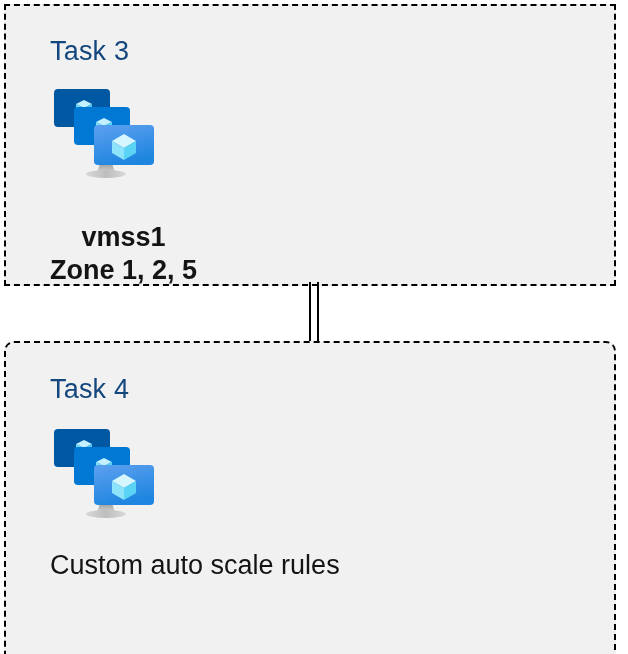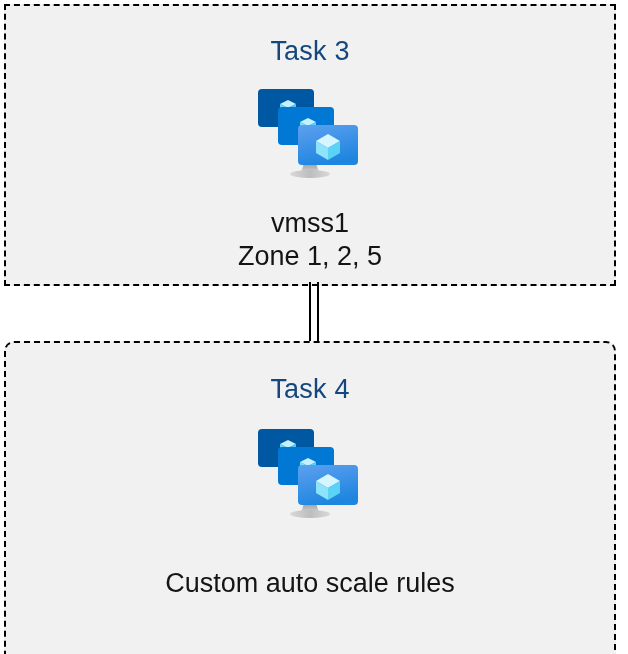--- a/index.html
+++ b/index.html
@@ -18,21 +18,22 @@
   
   .task-box {
     position: absolute;
     left: 4px;
     width: 612px;
     box-sizing: border-box;
     background: #f1f1f1;
     border: 2px dashed #000000;
     display: flex;
     flex-direction: column;
-    align-items: center;
+    align-items: flex-start;
+    padding-left: 44px;
   }
   #box-task-3 { top: 4px;   height: 282px; }
   #box-task-4 { top: 341px; height: 324px; border-radius: 10px; }
 
   .task-title {
     color: #14477d;
     font-size: 27px;
     line-height: 1;
     font-weight: 400;
     letter-spacing: 0.2px;
@@ -42,22 +43,22 @@
   #box-task-4 .task-title { margin-top: 33px; }
 
   .task-labels {
     text-align: center;
     color: #141414;
     font-size: 27px;
     line-height: 33px;
     font-weight: 400;
     white-space: nowrap;
   }
-  #box-task-3 .task-labels { margin-top: 24px; }
-  #box-task-4 .task-labels { margin-top: 44px; }
+  #box-task-3 .task-labels { margin-top: 38px; font-weight: bold; }
+  #box-task-4 .task-labels { margin-top: 26px; }
 
   
   .vmss-icon {
     width: 112px;
     height: 98px;
     display: block;
   }
   #box-task-3 .icon-wrap { margin-top: 20px; }
   #box-task-4 .icon-wrap { margin-top: 22px; }
 

